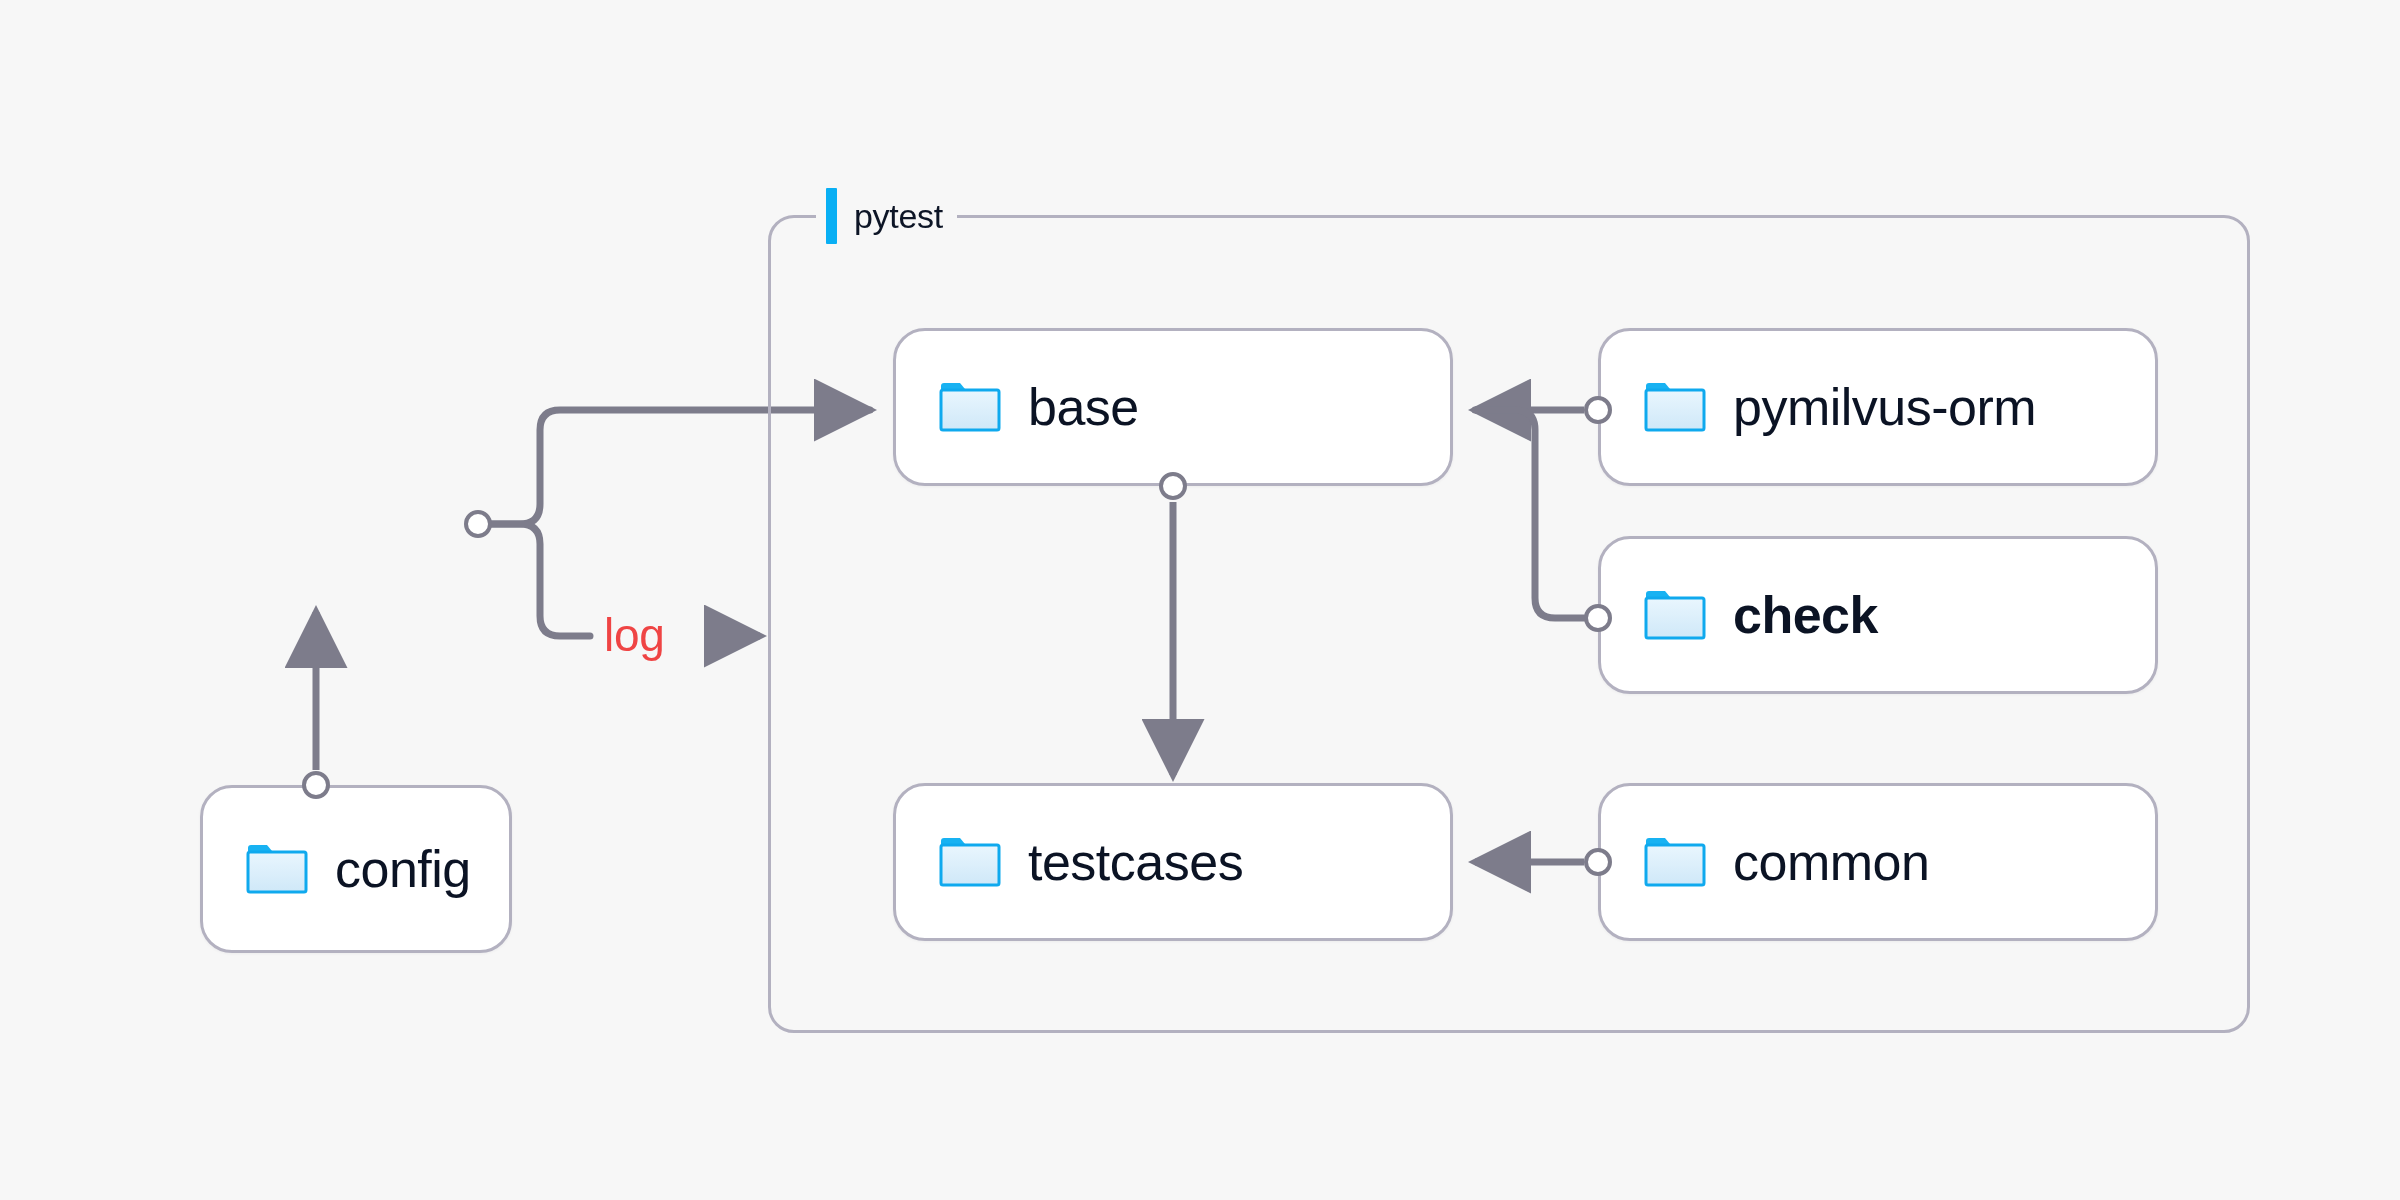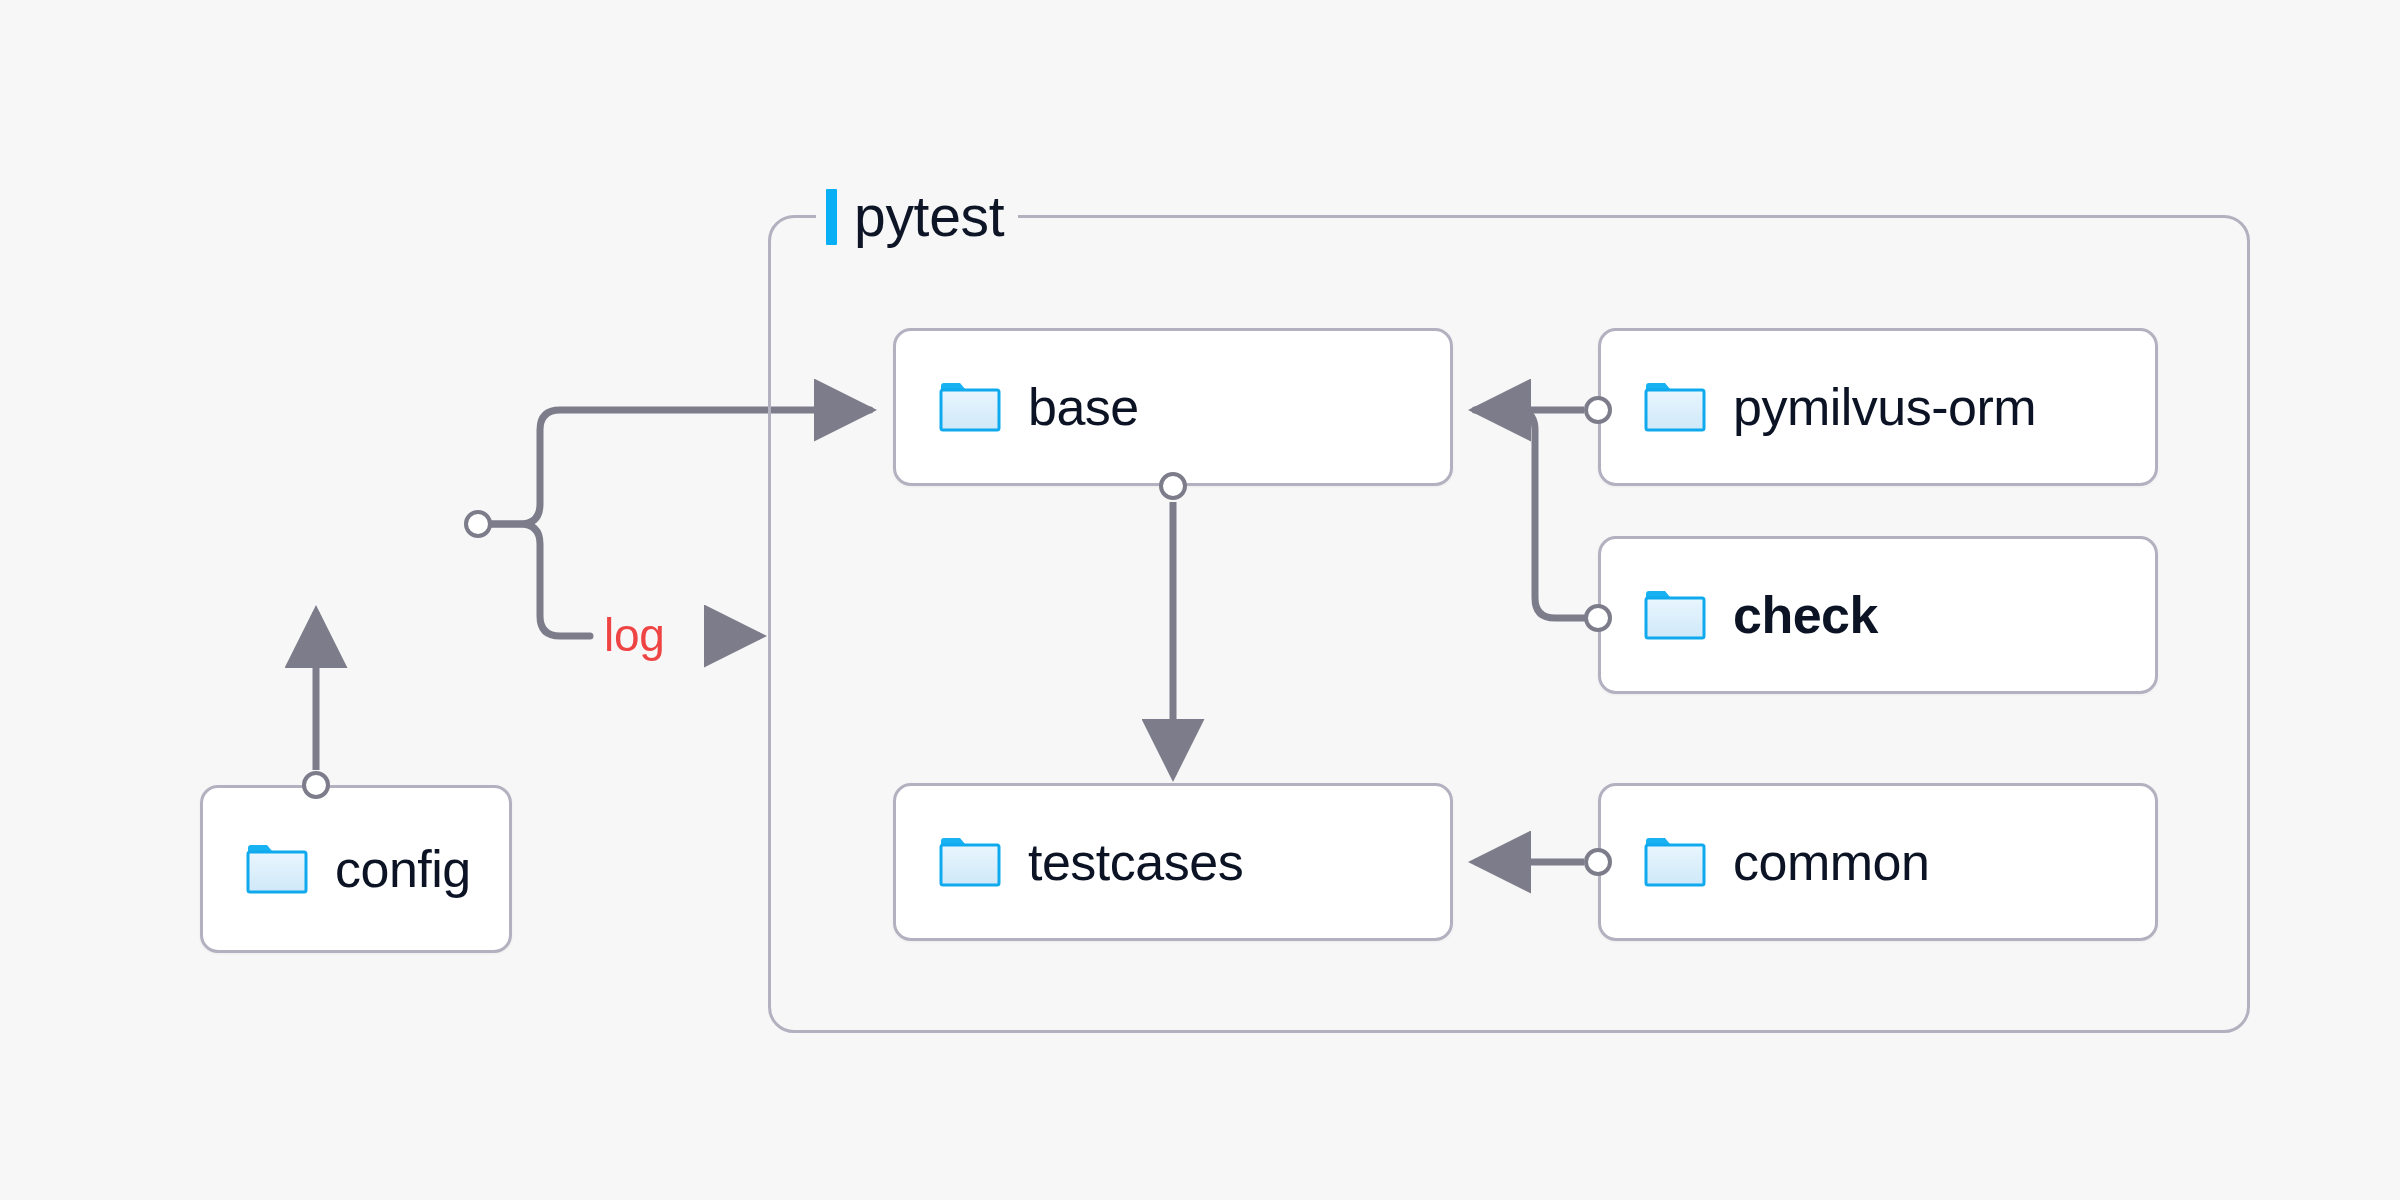--- a/index.html
+++ b/index.html
@@ -40,34 +40,34 @@
     padding: 0 14px 0 10px;
   }
   .group-accent-bar {
     width: 11px;
     height: 56px;
     background: #09aff4;
     border-radius: 1px;
     flex: 0 0 auto;
   }
   .group-label-text {
-    font-size: 57px;
+    font-size: 34px;
     color: #0d1526;
     letter-spacing: -0.3px;
     white-space: nowrap;
     line-height: 1;
     text-align: center;
   }
   
   .node {
     position: absolute;
     box-sizing: border-box;
     background: #ffffff;
     border: 3px solid #b3b1c0;
-    border-radius: 18px;
+    border-radius: 32px;
     display: flex;
     align-items: center;
     box-shadow: 0 1px 3px rgba(30,30,50,0.05);
   }
   .node-inner {
     display: flex;
     align-items: center;
     gap: 26px;
     padding-left: 42px;
   }

